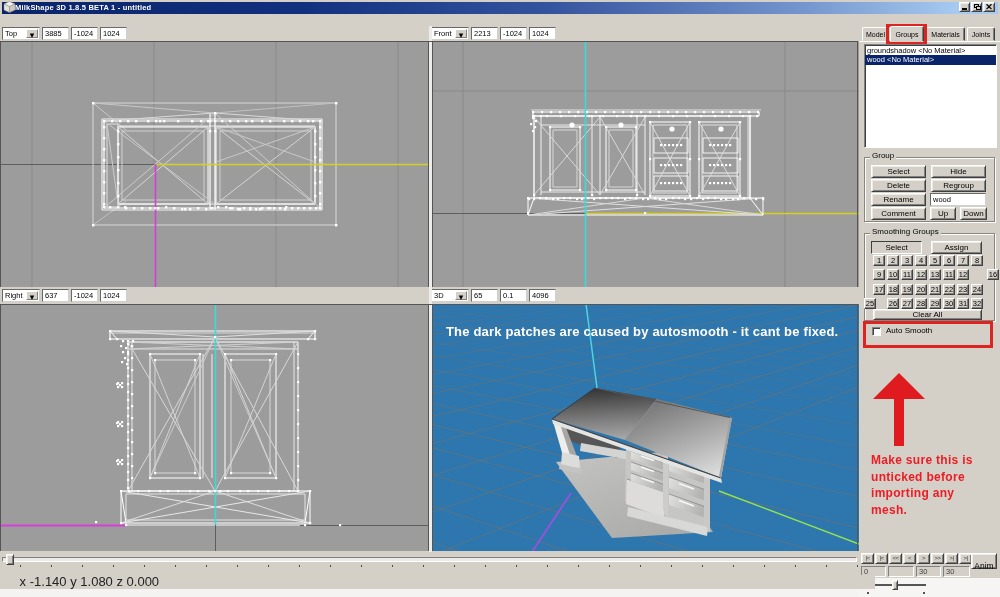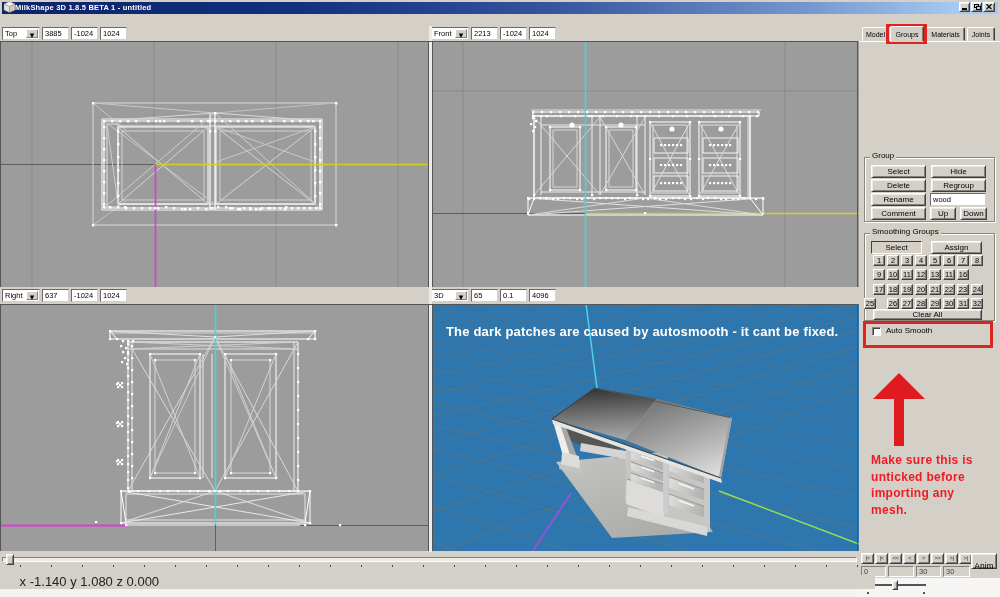--- a/index.html
+++ b/index.html
@@ -821,20 +821,24 @@
 
   <div class="abs" id="rpanel" style="left:859px; top:26px; width:141px; height:526px; background:#d4d0c8;">
 
     <div class="abs" style="left:0px; top:15px; width:141px; height:2px; background:#d4d0c8; border-top:1px solid #fff;"></div>
     <div class="abs tab" style="left:3px;  width:27px;">Model</div>
     <div class="abs tab tabsel" style="left:31px; width:34px;">Groups</div>
     <div class="abs tab" style="left:67px; width:39px;">Materials</div>
     <div class="abs tab" style="left:108px; width:28px;">Joints</div>
     <div class="abs redbox" style="left:27px; top:-2px; width:41px; height:20px;"></div>
 
+    <div class="abs sunken" style="left:5px; top:18px; width:133px; height:104px; font-size:7.5px;">
+      <div style="padding:1px 0 0 2px; color:#000; white-space:nowrap; height:10px;">groundshadow &lt;No Material&gt;</div>
+      <div style="margin-top:0px; background:#0a246a; color:#fff; padding:0 0 1px 2px; white-space:nowrap; height:10px;">wood &lt;No Material&gt;</div>
+    </div>
 
     <div class="gbox" style="left:5px; top:131px; width:131px; height:65px;"></div>
     <div class="gboxlabel" style="left:11px; top:125px;">Group</div>
     <div class="vbtn" style="left:12px; top:139px; width:55px; height:13px; line-height:11px;">Select</div>
     <div class="vbtn" style="left:72px; top:139px; width:55px; height:13px; line-height:11px;">Hide</div>
     <div class="vbtn" style="left:12px; top:153px; width:55px; height:13px; line-height:11px;">Delete</div>
     <div class="vbtn" style="left:72px; top:153px; width:55px; height:13px; line-height:11px;">Regroup</div>
     <div class="vbtn" style="left:12px; top:167px; width:55px; height:13px; line-height:11px;">Rename</div>
     <div class="abs field" style="left:71px; top:167px; width:56px; height:13px; line-height:11px;">wood</div>
     <div class="vbtn" style="left:12px; top:181px; width:55px; height:13px; line-height:11px;">Comment</div>
@@ -854,21 +858,21 @@
       <div class="sg" style="left:84px; top:229px;">6</div>
       <div class="sg" style="left:98px; top:229px;">7</div>
       <div class="sg" style="left:112px; top:229px;">8</div>
       <div class="sg" style="left:14px; top:243px;">9</div>
       <div class="sg" style="left:28px; top:243px;">10</div>
       <div class="sg" style="left:42px; top:243px;">11</div>
       <div class="sg" style="left:56px; top:243px;">12</div>
       <div class="sg" style="left:70px; top:243px;">13</div>
       <div class="sg" style="left:84px; top:243px;">11</div>
       <div class="sg" style="left:98px; top:243px;">12</div>
-      <div class="sg" style="left:98px; top:243px;">16</div>
+      <div class="sg" style="left:128px; top:243px;">16</div>
       <div class="sg" style="left:14px; top:258px;">17</div>
       <div class="sg" style="left:28px; top:258px;">18</div>
       <div class="sg" style="left:42px; top:258px;">19</div>
       <div class="sg" style="left:56px; top:258px;">20</div>
       <div class="sg" style="left:70px; top:258px;">21</div>
       <div class="sg" style="left:84px; top:258px;">22</div>
       <div class="sg" style="left:98px; top:258px;">23</div>
       <div class="sg" style="left:112px; top:258px;">24</div>
       <div class="sg" style="left:5px; top:272px;">25</div>
       <div class="sg" style="left:28px; top:272px;">26</div>

